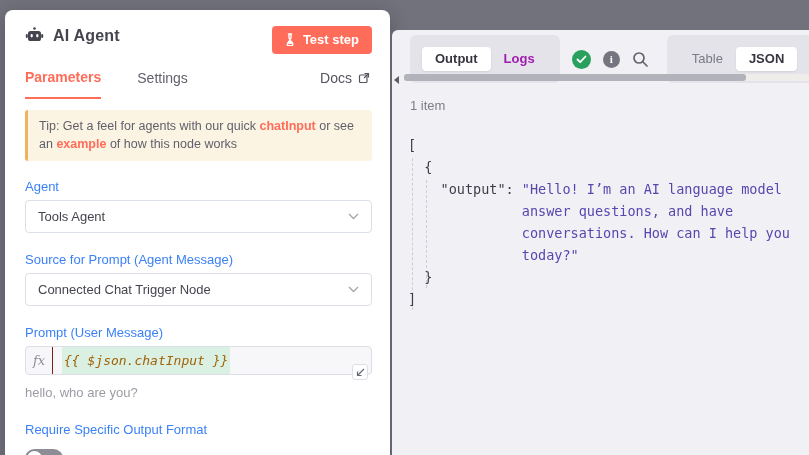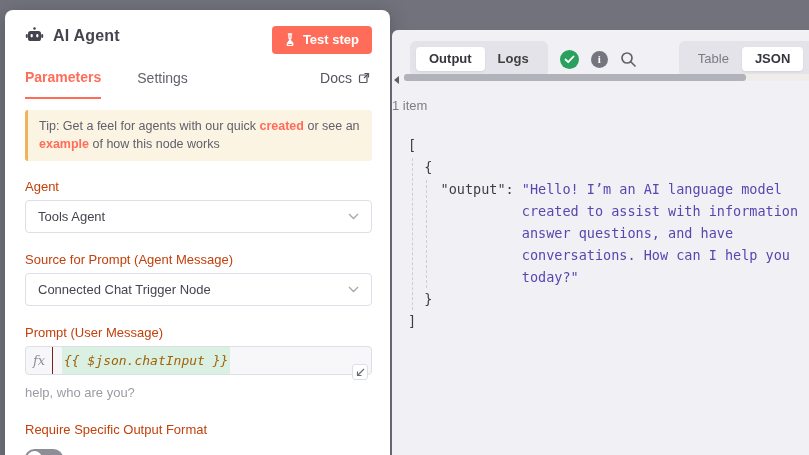--- a/index.html
+++ b/index.html
@@ -38,21 +38,21 @@
     margin-left:auto; margin-right:2px; font-size:14px; color:#55555f;
     display:flex; align-items:center; gap:6px; padding-bottom:12px; cursor:pointer;
   }
   .card-body { padding:14px 18px 0 20px; }
   .tip-box {
     background:#fcf4e2; border-left:3px solid #eeb45c; border-radius:3px;
     padding:7px 10px 8px 11px; font-size:12.5px; line-height:1.45; color:#60606c;
     margin-bottom:18px;
   }
   .tip-link { color:#ff6d5a; font-weight:bold; cursor:pointer; }
-  .field-label { font-size:13px; color:#c2410c; margin-bottom:6px; }
+  .field-label { font-size:13px; color:#3b82f6; margin-bottom:6px; }
   .select-box {
     height:33px; border:1px solid #dbdfe7; border-radius:4px; background:#fff;
     display:flex; align-items:center; padding:5px 12px; font-size:13px; color:#45454f;
     margin-bottom:19px; cursor:pointer;
   }
   .select-box .chev { margin-left:auto; }
   .expr-row {
     height:29px; border:1px solid #dbdfe7; border-radius:4px; background:#f7f7fa;
     display:flex; align-items:stretch; overflow:visible; position:relative;
   }
@@ -81,44 +81,44 @@
     background:#fff; border-radius:50%; box-shadow:0 1px 2px rgba(0,0,0,.3);
   }
 
   
   .output-panel {
     position:absolute; left:392px; top:30px; width:500px; height:430px;
     background:#f1f1f5; border-radius:6px 0 0 0;
   }
   .out-header { display:flex; align-items:center; padding:15px 0 0 18px; height:43px; }
   .seg-group {
-    background:#e3e3e9; border-radius:6px; padding:6px; display:flex; align-items:center;
+    background:#e3e3e9; border-radius:6px; padding:12px; display:flex; align-items:center;
   }
   .seg {
     font-size:13px; color:#7b7b87; padding:4px 13px 5px; border-radius:4px; cursor:pointer;
     font-weight:bold;
   }
   .seg.plain { font-weight:normal; color:#7b7b87; }
   .seg.active { background:#fff; color:#36363f; font-weight:bold; box-shadow:0 1px 2px rgba(0,0,0,.08); }
-  .seg.logs { color:#404040; font-weight:bold; }
+  .seg.logs { color:#a21caf; font-weight:bold; }
   .icon-strip { display:flex; align-items:center; gap:12px; margin-left:12px; }
   .group-right { margin-left:auto; margin-right:9px; }
   .hscroll-arrow {
     position:absolute; left:2px; top:46px; width:0; height:0;
     border-top:4px solid transparent; border-bottom:4px solid transparent;
     border-right:5px solid #5d5d67;
   }
   .hscroll-track {
     position:absolute; left:12px; top:44px; right:0; height:7px; background:#efedea;
   }
   .hscroll-thumb {
     position:absolute; left:0; top:0; width:342px; height:7px;
     background:#b2b2ba; border-radius:3px; cursor:pointer;
   }
-  .items-count { position:absolute; left:0; top:68px; font-size:13px; color:#7d7d87; }
+  .items-count { position:absolute; left:18px; top:68px; font-size:13px; color:#7d7d87; }
   .json-code {
     position:absolute; left:16px; top:104px;
     font-family:"DejaVu Sans Mono", monospace; font-size:13.5px; line-height:22px;
   }
   .code-line { white-space:pre; }
   .code-line .punct { color:#3d3d49; }
   .code-line .str { color:#5747af; }
   .indent-guide {
     position:absolute; width:0; border-left:1px dashed #cdcdd8;
   }
@@ -175,21 +175,21 @@
         <svg width="12" height="12" viewBox="0 0 12 12">
           <rect x="1.5" y="3" width="7.5" height="7.5" rx="1" fill="none" stroke="#55555f" stroke-width="1.2"></rect>
           <path d="M6.5 1.5h4v4 M10.2 1.8L6 6" fill="none" stroke="#55555f" stroke-width="1.2"></path>
         </svg>
       </span>
     </span>
   </div>
 
   <div class="card-body">
     <div class="tip-box">
-      <span>Tip: Get a feel for agents with our quick </span><span class="tip-link">created</span><span> or see an </span><span class="tip-link">example</span><span> of how this node works</span>
+      <span>Tip: Get a feel for agents with our quick </span><span class="tip-link">chatInput</span><span> or see an </span><span class="tip-link">example</span><span> of how this node works</span>
     </div>
 
     <div class="field-label">Agent</div>
     <div class="select-box">
       <span>Tools Agent</span>
       <span class="chev ic">
         <svg width="11" height="7" viewBox="0 0 11 7">
             <polyline points="1,1 5.5,5.5 10,1" fill="none" stroke="#a7a7b0" stroke-width="1.4"></polyline>
           </svg>
       </span>
@@ -210,21 +210,21 @@
       <span class="fx-cell">fx</span>
       <span class="expr-cell">
         <span class="expr-text">{{ $json.chatInput }}</span>
       </span>
       <span class="expand-btn">
         <svg width="9" height="9" viewBox="0 0 9 9">
           <path d="M8 1L1.5 7.5 M1.5 3.5v4h4" fill="none" stroke="#6a6a74" stroke-width="1.2"></path>
         </svg>
       </span>
     </div>
-    <div class="expr-preview">help, who are you?</div>
+    <div class="expr-preview">hello, who are you?</div>
 
     <div class="field-label">Require Specific Output Format</div>
     <div class="toggle">
       <div class="knob"></div>
     </div>
   </div>
 </div>
 
 <div class="output-panel">
 
@@ -263,20 +263,19 @@
 
   <div class="items-count">1 item</div>
 
   <div class="indent-guide guide-1"></div>
   <div class="indent-guide guide-2"></div>
 
   <div class="json-code">
       <div class="code-line"><span class="punct">[</span></div>
       <div class="code-line"><span class="punct">  {</span></div>
       <div class="code-line"><span class="punct">    "output": </span><span class="str">"Hello! I’m an AI language model</span></div>
-      <div class="code-line"><span class="str">              created to assist with information</span></div>
       <div class="code-line"><span class="str">              answer questions, and have</span></div>
       <div class="code-line"><span class="str">              conversations. How can I help you</span></div>
       <div class="code-line"><span class="str">              today?"</span></div>
       <div class="code-line"><span class="punct">  }</span></div>
       <div class="code-line"><span class="punct">]</span></div>
     </div>
 </div>
 
 </body></html>

